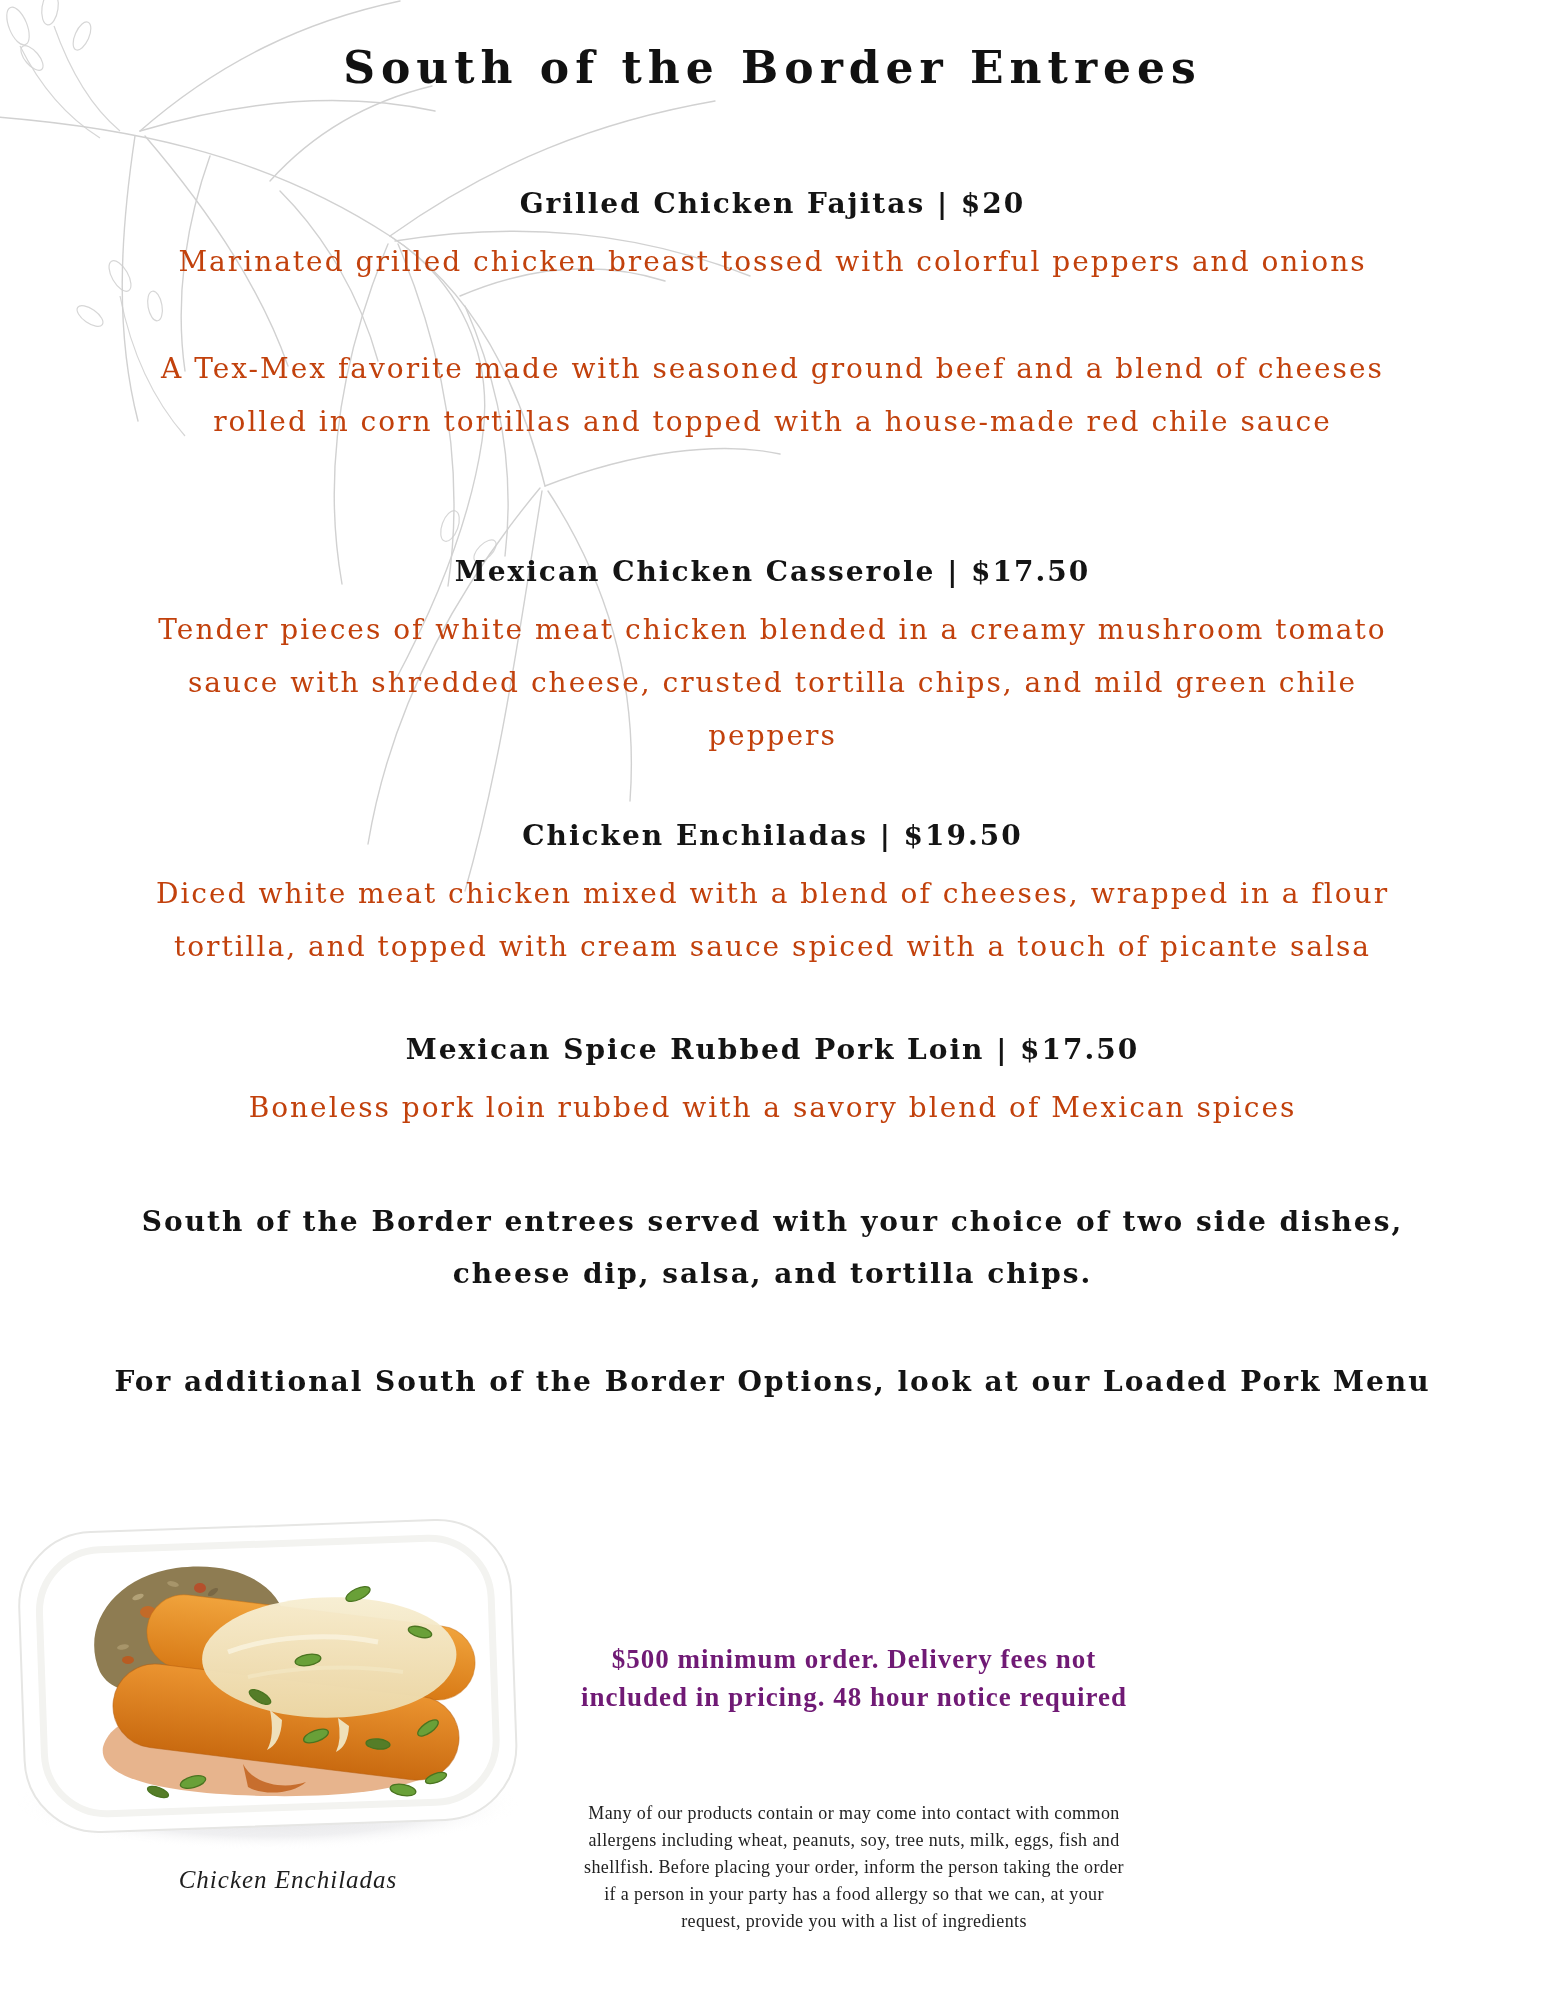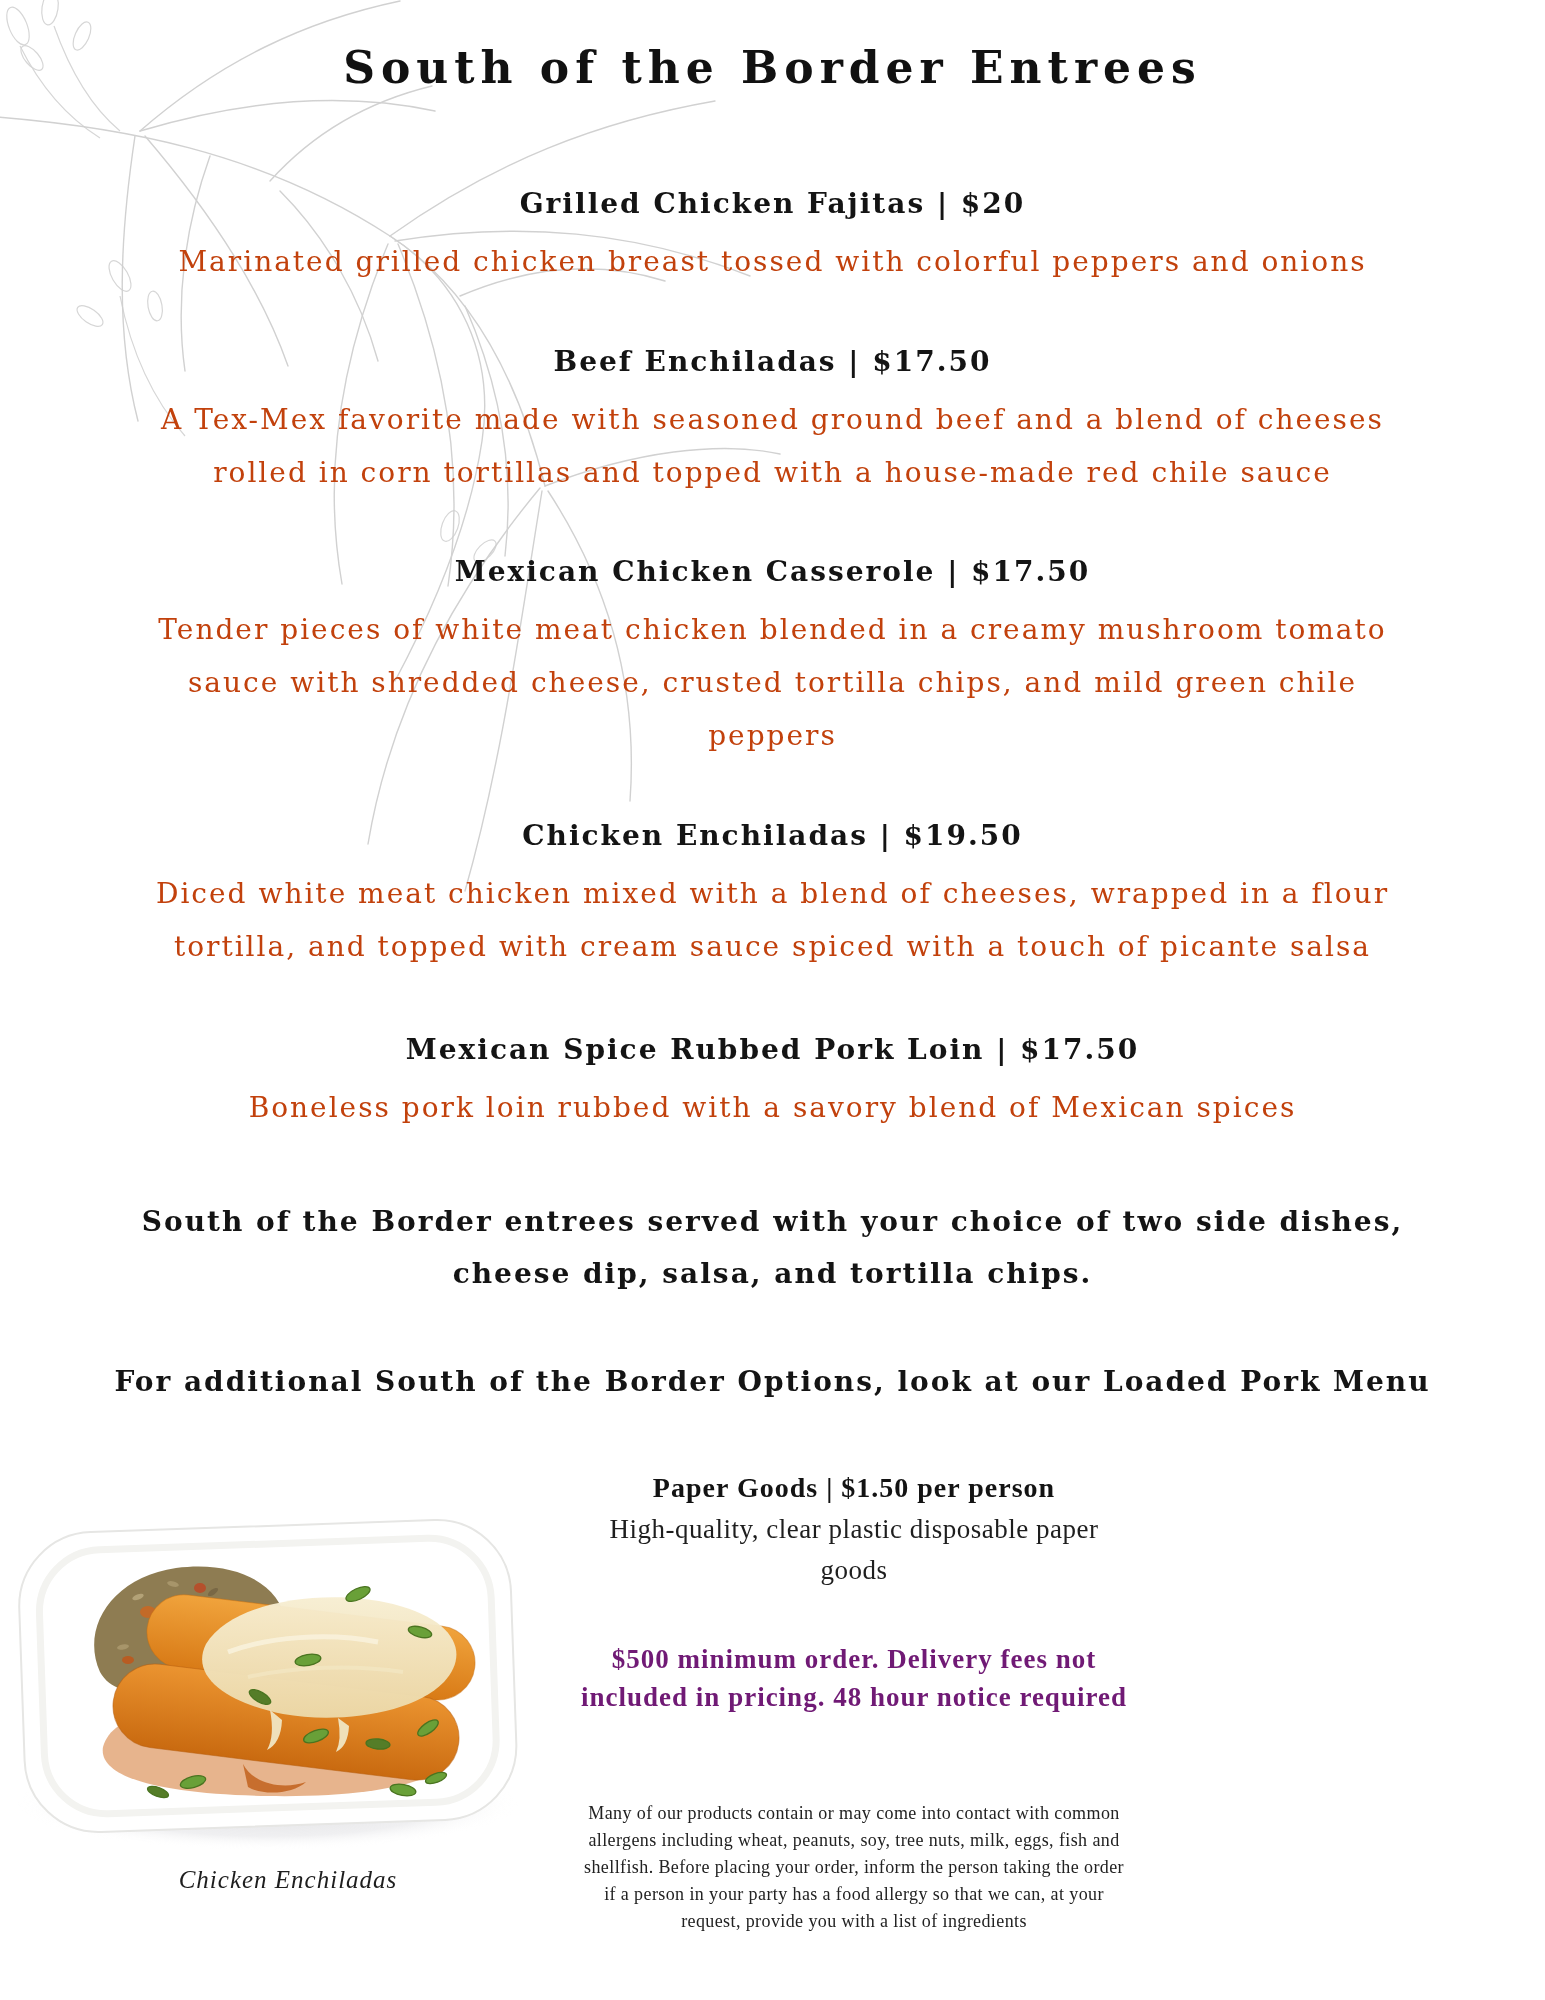--- a/index.html
+++ b/index.html
@@ -67,21 +67,20 @@
   <div class="content">
 
     <div class="block page-title" style="top:40px;">South of the Border Entrees</div>
 
     <div class="block" style="top:184px;">
       <div class="item-heading">Grilled Chicken Fajitas | $20</div>
       <div class="item-desc">Marinated grilled chicken breast tossed with colorful peppers and onions</div>
     </div>
 
     <div class="block" style="top:342px;">
-      <div class="item-heading">Beef Enchiladas | $17.50</div>
       <div class="item-desc">A Tex-Mex favorite made with seasoned ground beef and a blend of cheeses</div>
       <div class="item-desc">rolled in corn tortillas and topped with a house-made red chile sauce</div>
     </div>
 
     <div class="block" style="top:552px;">
       <div class="item-heading">Mexican Chicken Casserole | $17.50</div>
       <div class="item-desc">Tender pieces of white meat chicken blended in a creamy mushroom tomato</div>
       <div class="item-desc">sauce with shredded cheese, crusted tortilla chips, and mild green chile</div>
       <div class="item-desc">peppers</div>
     </div>
@@ -169,25 +168,20 @@
           <ellipse cx="420" cy="236" rx="12" ry="5" transform="rotate(-35 420 236)"></ellipse>
           <ellipse cx="185" cy="290" rx="13" ry="5.5" transform="rotate(-15 185 290)"></ellipse>
           <ellipse cx="150" cy="300" rx="11" ry="4.5" transform="rotate(20 150 300)" fill="#557d28"></ellipse>
           <ellipse cx="395" cy="298" rx="13" ry="5.5" transform="rotate(10 395 298)"></ellipse>
           <ellipse cx="428" cy="286" rx="11" ry="4.5" transform="rotate(-20 428 286)"></ellipse>
         </g>
       </svg>
     </div>
     <div class="caption">Chicken Enchiladas</div>
 
-    <div class="rightcol" style="top:1470px;">
-      <div class="pg-heading">Paper Goods | $1.50 per person</div>
-      <div class="pg-desc">High-quality, clear plastic disposable paper</div>
-      <div class="pg-desc" style="margin-top:0;">goods</div>
-    </div>
 
     <div class="rightcol" style="top:1640px;">
       <div class="order-line">$500 minimum order. Delivery fees not</div>
       <div class="order-line">included in pricing. 48 hour notice required</div>
     </div>
 
     <div class="rightcol" style="top:1800px;text-align:center;">
       <div class="allergen-line">Many of our products contain or may come into contact with common</div>
       <div class="allergen-line">allergens including wheat, peanuts, soy, tree nuts, milk, eggs, fish and</div>
       <div class="allergen-line">shellfish. Before placing your order, inform the person taking the order</div>

